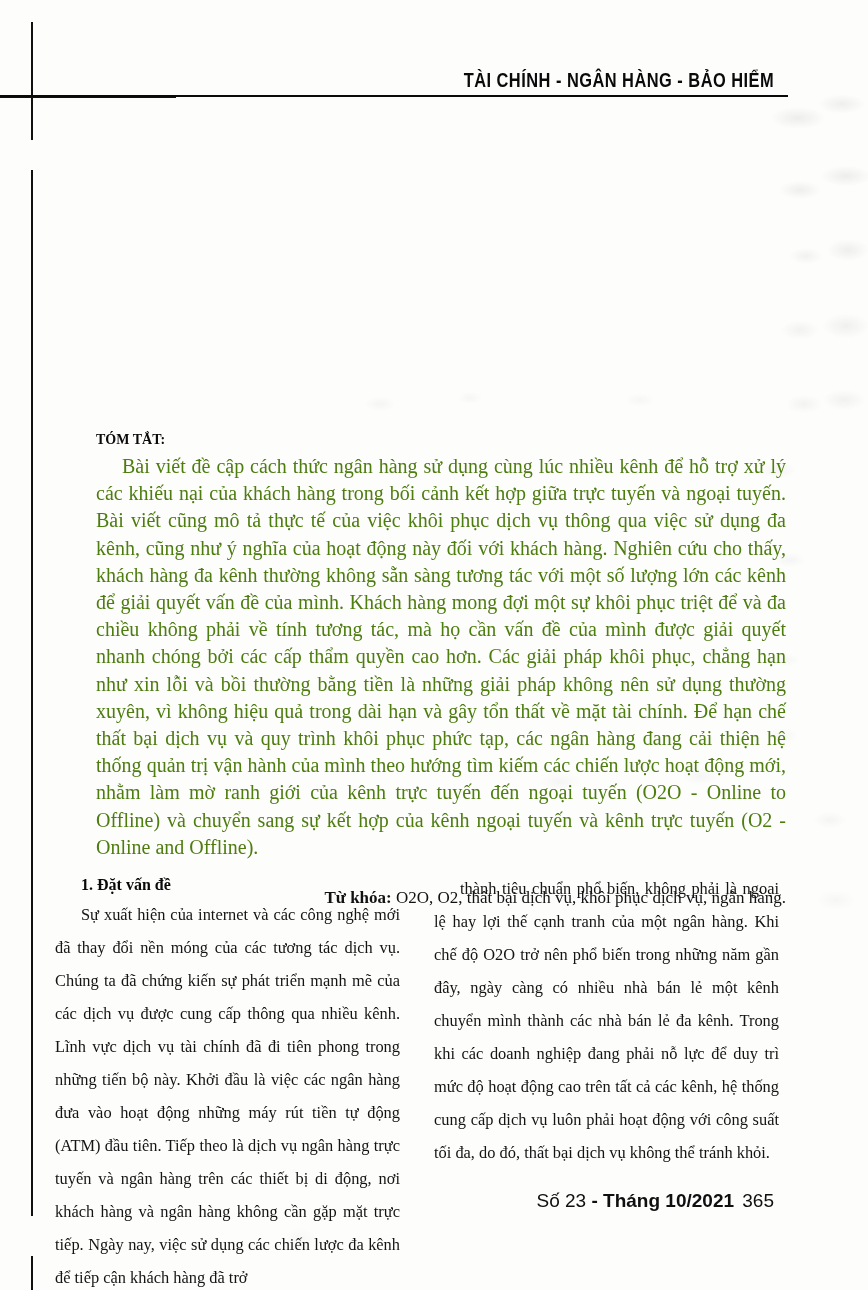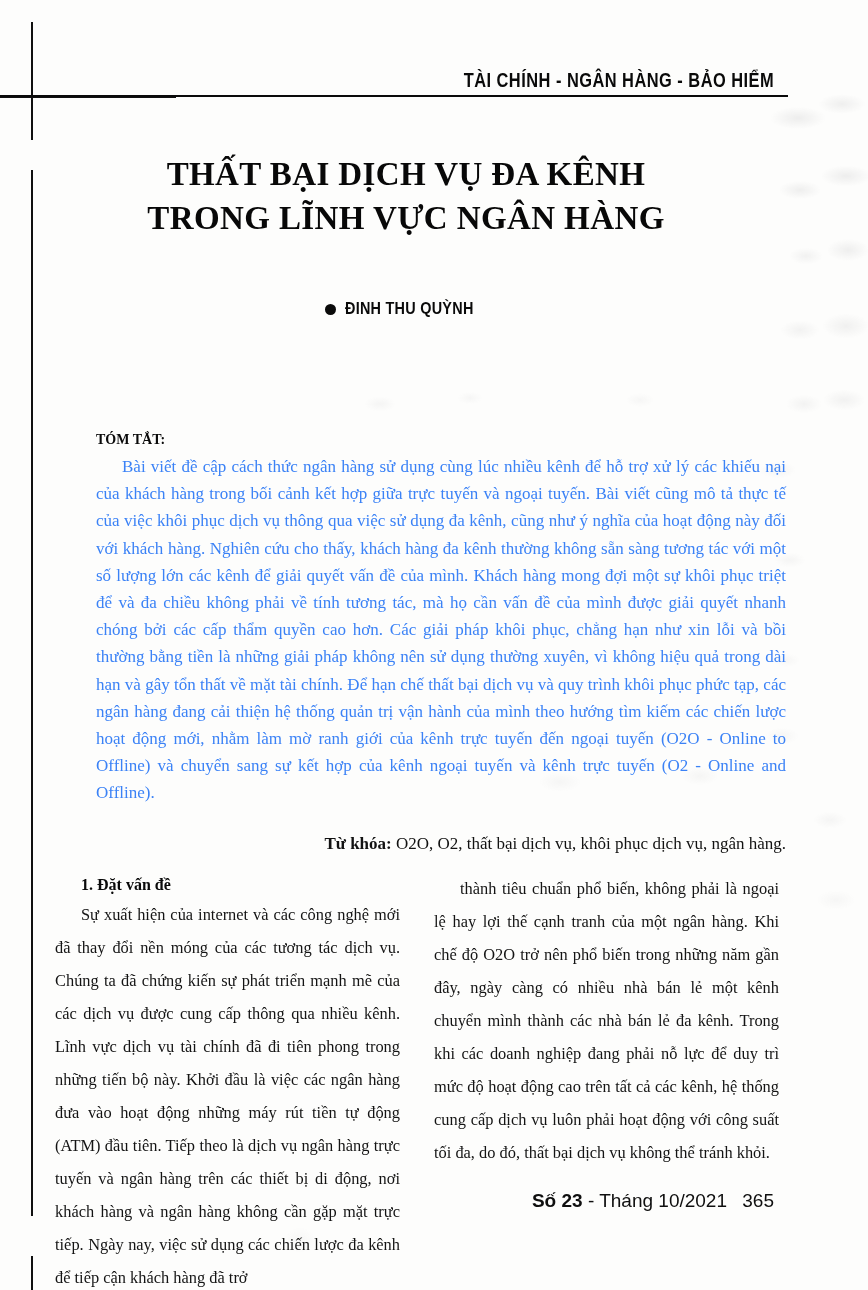--- a/index.html
+++ b/index.html
@@ -163,25 +163,25 @@
     left: 96px; top: 428px;
     width: 690px;
   }
   .abstract-heading {
     font-weight: bold;
     font-size: 14px;
     line-height: 24px;
     color: #0a0a0a;
   }
   .abstract-body {
-    font-size: 17px;
+    font-size: 20px;
     line-height: 27.2px;
     text-align: justify;
     text-indent: 26px;
-    color: #3b82f6;
+    color: #4d7c0f;
     margin-top: 1px;
     hyphens: none;
   }
   .keywords {
     font-size: 17px;
     line-height: 27.2px;
     text-align: right;
     text-indent: 26px;
     color: #121212;
     margin-top: 23px;
@@ -225,50 +225,42 @@
     left: 0; top: 1190px;
     width: 788px;
     text-align: right;
     padding-right: 14px;
     box-sizing: border-box;
     font-family: "Liberation Sans", "DejaVu Sans", sans-serif;
     font-size: 19px;
     color: #0f0f0f;
     white-space: nowrap;
   }
-  .footer-issue { font-weight: bold; }
-  .footer-date { font-weight: normal; }
-  .footer-page { font-weight: normal; margin-left: 10px; }
+  .footer-issue { font-weight: normal; }
+  .footer-date { font-weight: bold; }
+  .footer-page { font-weight: normal; margin-left: 3px; }
 </style>
 </head>
 <body>
 
 <div class="page">
 
   <div class="scan-noise"></div>
 
   <div class="crop-v-top"></div>
   <div class="crop-h-top"></div>
   <div class="margin-rule"></div>
   <div class="crop-v-bottom"></div>
 
   <div class="header">
     <span class="header-title">TÀI CHÍNH - NGÂN HÀNG - BẢO HIỂM</span>
   </div>
   <div class="header-rule"></div>
 
-  <div class="title-block">
-    <div class="title-line">THẤT BẠI DỊCH VỤ ĐA KÊNH</div>
-    <div class="title-line">TRONG LĨNH VỰC NGÂN HÀNG</div>
-  </div>
-
-  <div class="author-block">
-    <span class="author-bullet"></span>
-    <span class="author-name">ĐINH THU QUỲNH</span>
-  </div>
+
 
   <div class="abstract">
     <div class="abstract-heading">TÓM TẮT:</div>
     <div class="abstract-body">Bài viết đề cập cách thức ngân hàng sử dụng cùng lúc nhiều kênh để hỗ trợ xử lý các khiếu nại của khách hàng trong bối cảnh kết hợp giữa trực tuyến và ngoại tuyến. Bài viết cũng mô tả thực tế của việc khôi phục dịch vụ thông qua việc sử dụng đa kênh, cũng như ý nghĩa của hoạt động này đối với khách hàng. Nghiên cứu cho thấy, khách hàng đa kênh thường không sẵn sàng tương tác với một số lượng lớn các kênh để giải quyết vấn đề của mình. Khách hàng mong đợi một sự khôi phục triệt để và đa chiều không phải về tính tương tác, mà họ cần vấn đề của mình được giải quyết nhanh chóng bởi các cấp thẩm quyền cao hơn. Các giải pháp khôi phục, chẳng hạn như xin lỗi và bồi thường bằng tiền là những giải pháp không nên sử dụng thường xuyên, vì không hiệu quả trong dài hạn và gây tổn thất về mặt tài chính. Để hạn chế thất bại dịch vụ và quy trình khôi phục phức tạp, các ngân hàng đang cải thiện hệ thống quản trị vận hành của mình theo hướng tìm kiếm các chiến lược hoạt động mới, nhằm làm mờ ranh giới của kênh trực tuyến đến ngoại tuyến (O2O - Online to Offline) và chuyển sang sự kết hợp của kênh ngoại tuyến và kênh trực tuyến (O2 - Online and Offline).</div>
     <div class="keywords">
       <b>Từ khóa:</b>
       <span>O2O, O2, thất bại dịch vụ, khôi phục dịch vụ, ngân hàng.</span>
     </div>
   </div>
 

